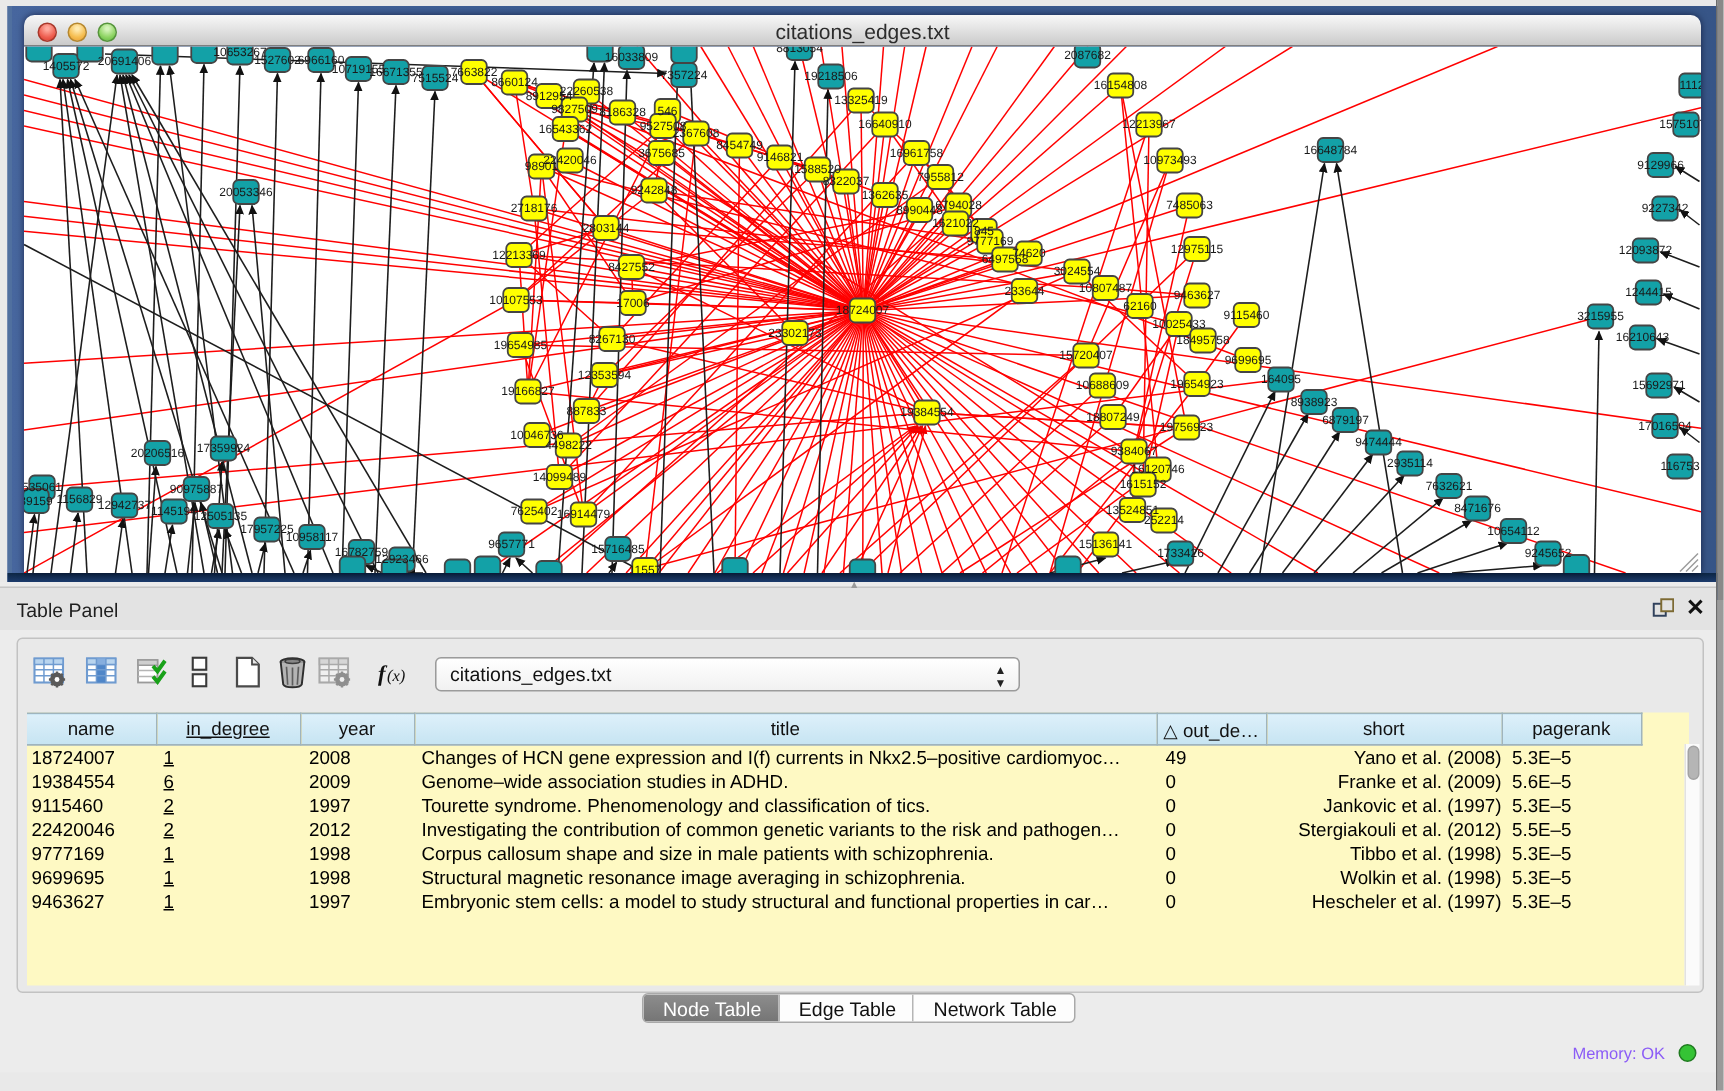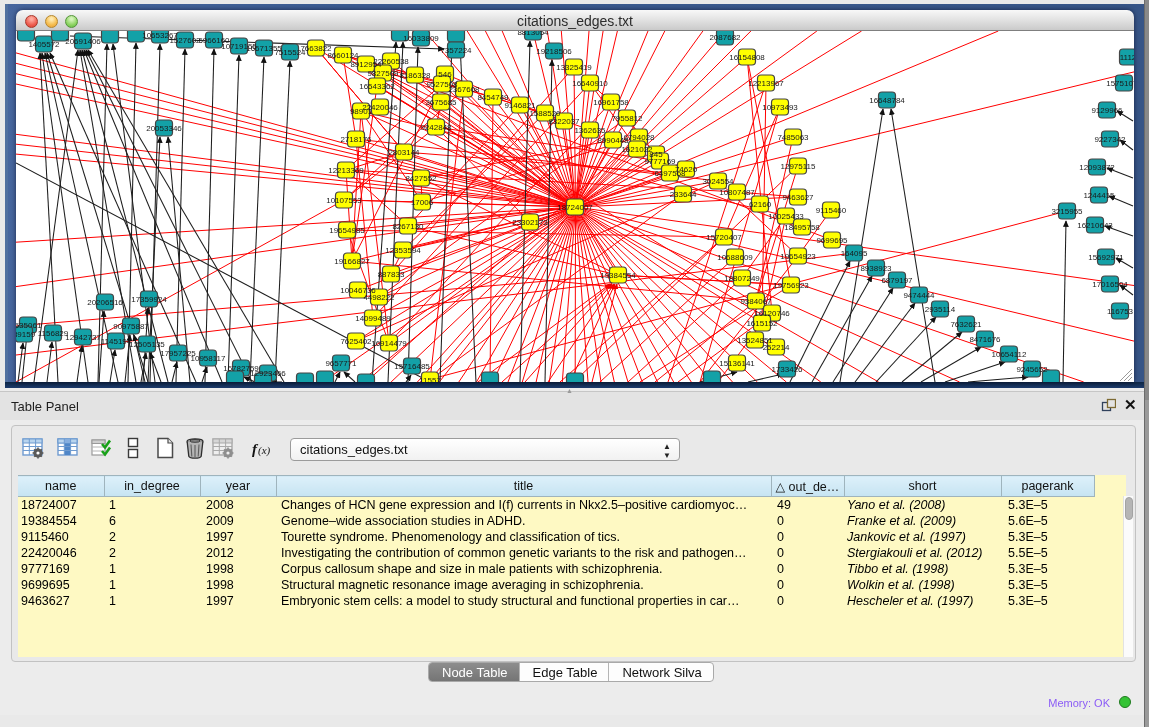--- a/index.html
+++ b/index.html
@@ -45,23 +45,23 @@
 #tbl { position:absolute; left:6px; top:49px; width:1108px; height:182px; background:#fef9c3; }
 table { border-collapse:collapse; table-layout:fixed; width:1076px; font-size:12.5px; }
 thead td { background:linear-gradient(#ddf0fa,#c6e4f2); border:1px solid #9fb4bd;
   height:21px; text-align:center; color:#111; padding:0; overflow:hidden; white-space:nowrap; }
 thead td:first-child { border-left:none; }
 thead td.c5 { text-align:left; padding-left:4px; }
 tbody td { height:16px; padding:0 0 0 3px; color:#000; white-space:nowrap; overflow:hidden; }
 tbody td.c2 { padding-left:5px; } tbody td.c3 { padding-left:6px; }
 tbody td.c4 { padding-left:5px; } tbody td.c5 { padding-left:6px; }
 tbody td.c7 { padding-left:7px; }
-.c1 { width:86px; } .c2 { width:96px; } .c3 { width:76px; } .c4 { width:495px; }
+.c1 { width:86px; } .c2 { width:96px;text-decoration:underline; } .c3 { width:76px; } .c4 { width:495px; }
 .c5 { width:73px; } .c6 { width:157px; } .c7 { width:93px; }
-tbody .c6 { text-align:left;font-style:italic; }
+tbody .c6 { text-align:right; }
 #vsb { position:absolute; left:1111px; top:70px; width:10px; height:161px; background:#fbfbfb;
   border-left:1px solid #e2e2e2; }
 #vsb .th { position:absolute; left:0.5px; top:1px; width:8px; height:23px; background:#b5b5b5;
   border-radius:4.5px; border:1px solid #a3a3a3; }
 #tabs { position:absolute; left:428px; top:274px; height:20px; display:flex;
   border:1px solid #a9a9a9; border-radius:4px; overflow:hidden; background:#fdfdfd; }
 #tabs div { font-size:13px; color:#111; padding:1px 11px 0 13px; line-height:18px; }
 #tabs .sel { background:linear-gradient(#8d8d8d,#757575); color:#fff; }
 #tabs .sep { padding:0; width:1px; background:#b5b5b5; }
 #status { position:absolute; left:0; top:303px; width:1144px; height:24px; }
@@ -828,18 +828,18 @@
       </div>
       <div id="vsb">
         <div class="th"></div>
       </div>
     </div>
     <div id="tabs">
       <div class="sel">Node Table</div>
       <div class="sep"></div>
       <div>Edge Table</div>
       <div class="sep"></div>
-      <div>Network Silva</div>
+      <div>Network Table</div>
     </div>
     <div id="status">
       <span class="mem">Memory: OK</span>
       <span class="dot"></span>
     </div>
   </div>
 </body></html>

